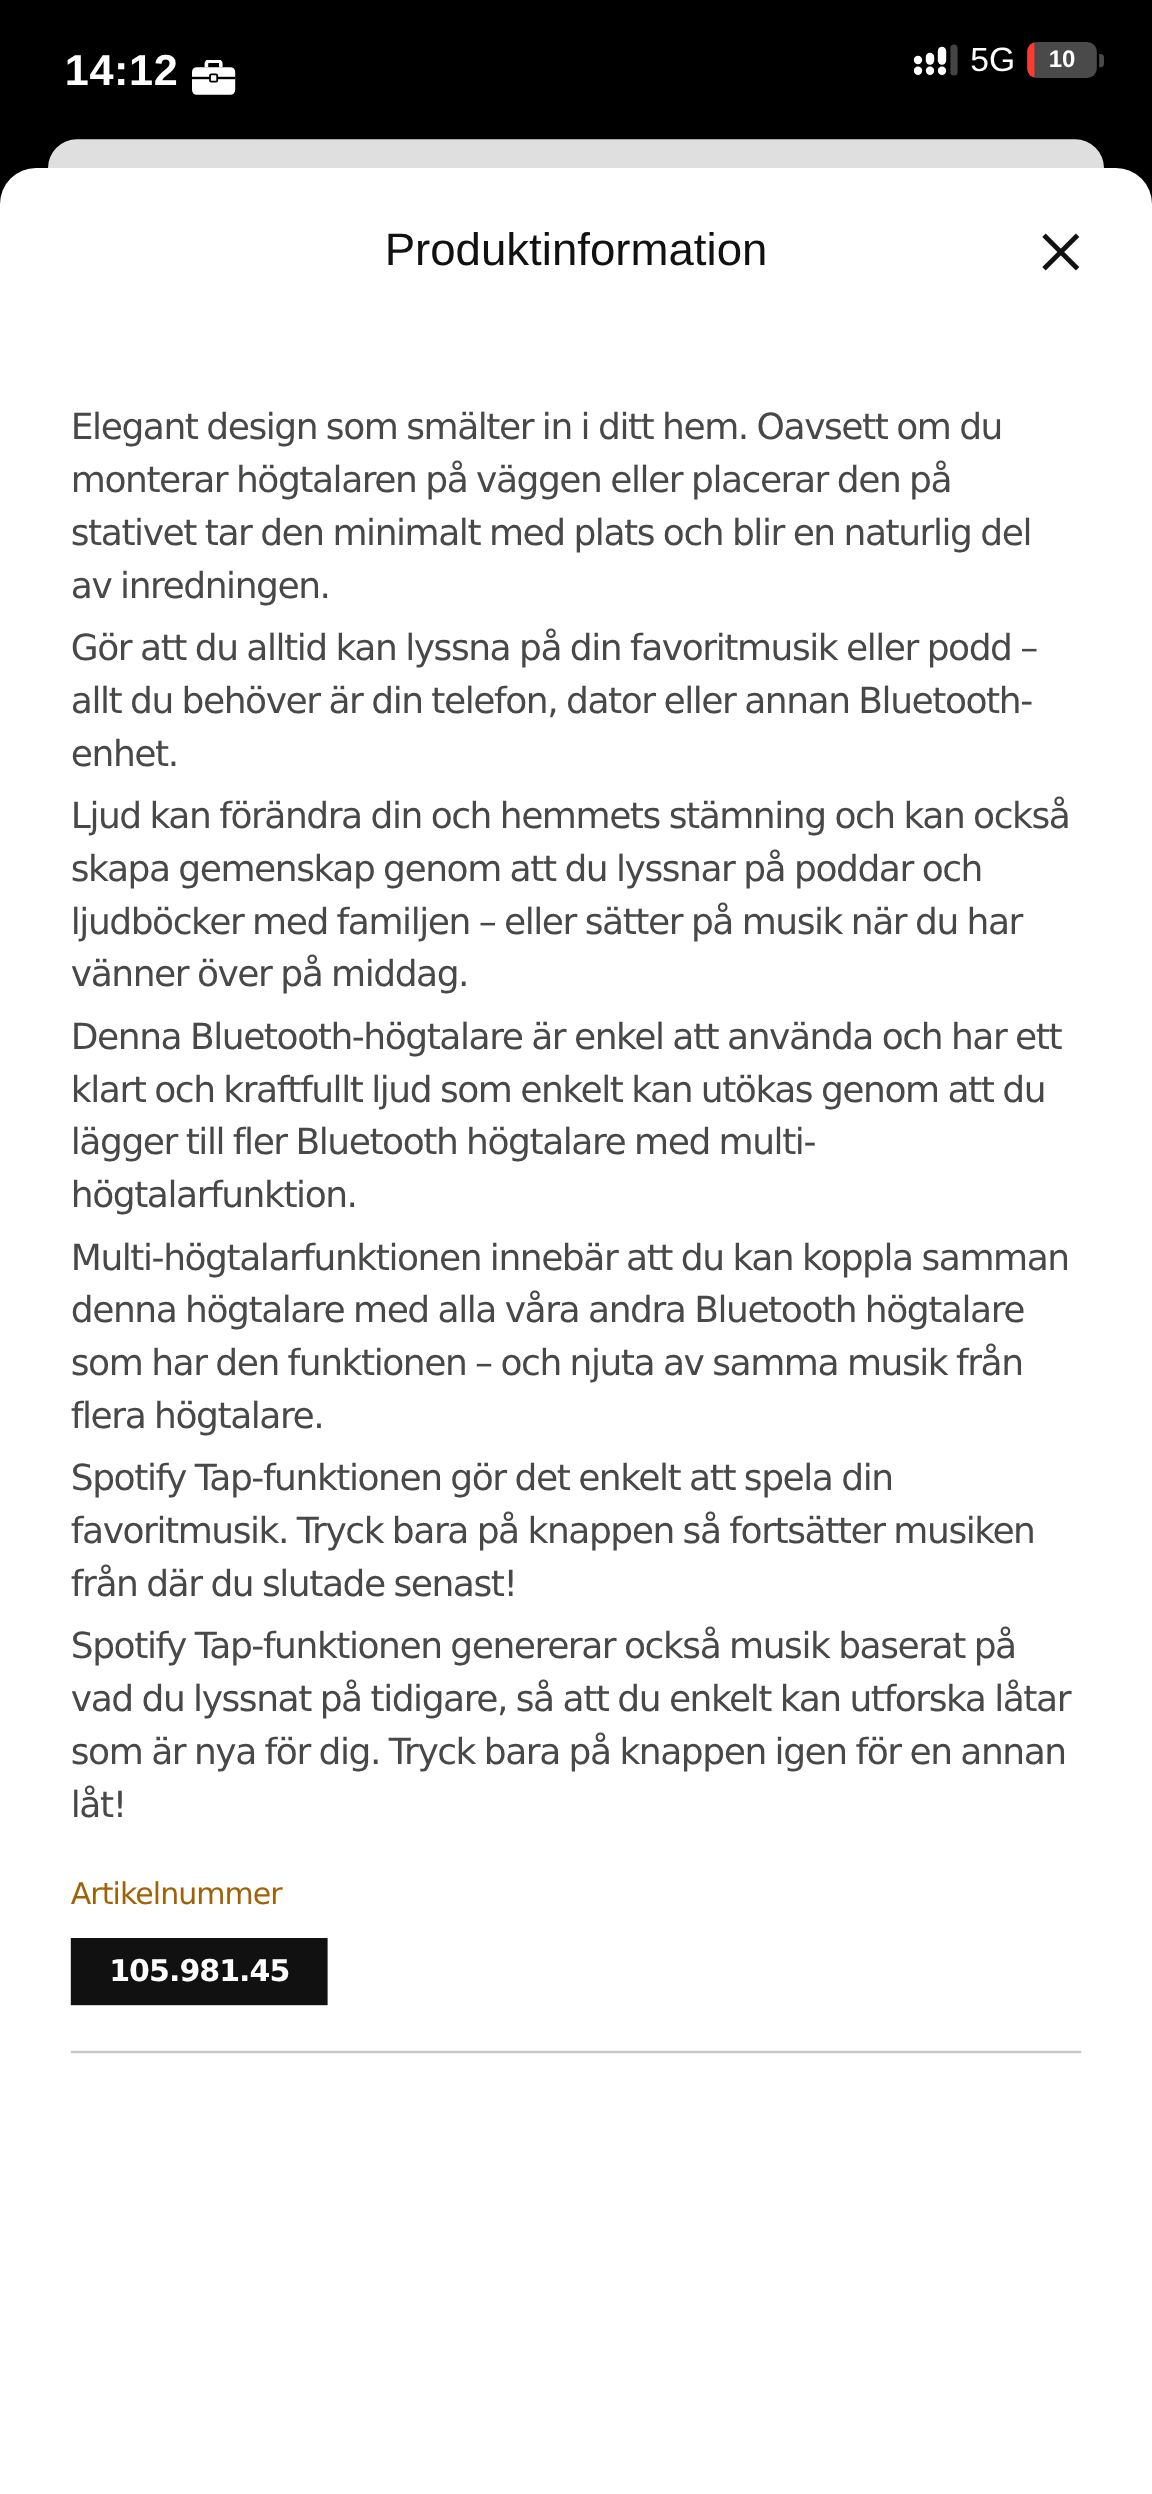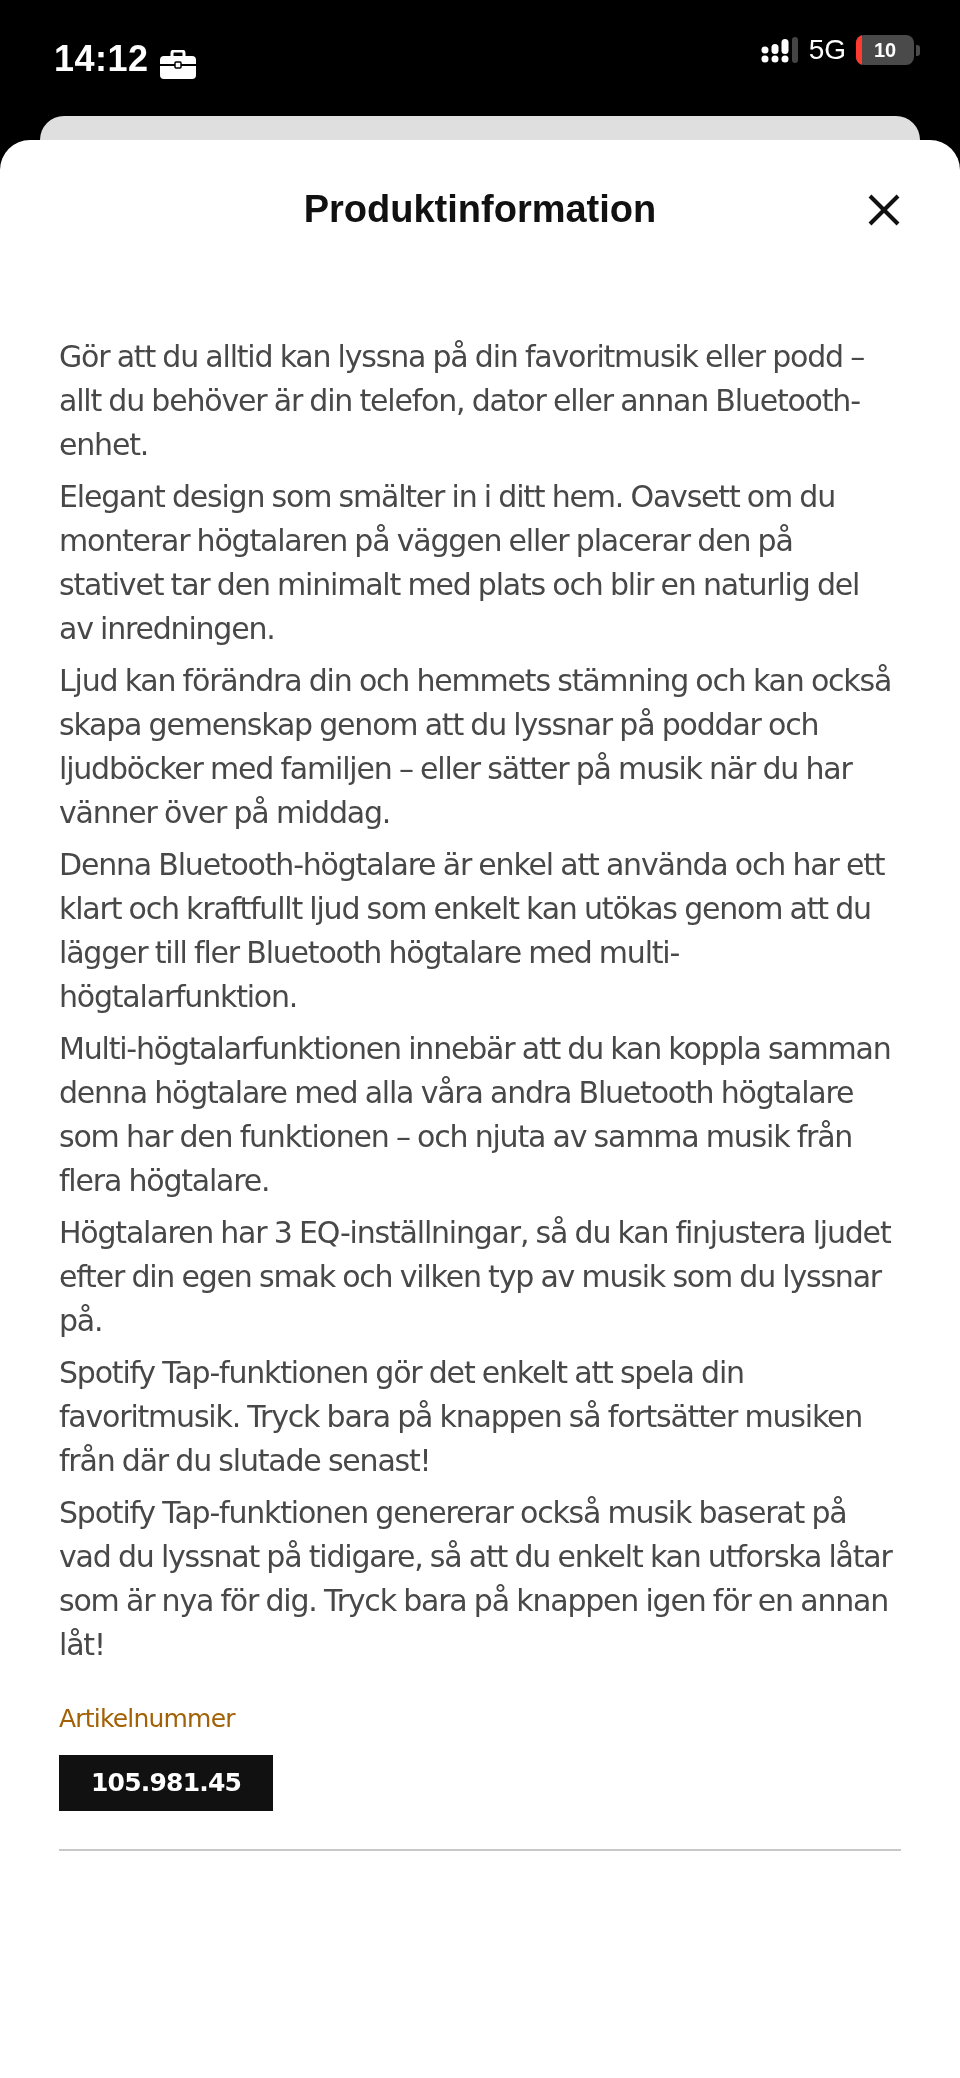--- a/index.html
+++ b/index.html
@@ -107,21 +107,21 @@
     .sheet-header {
       position: relative;
       height: 140px;
     }
     .sheet-title {
       position: absolute;
       left: 0; right: 0;
       top: 48px;
       text-align: center;
       font-size: 38px;
-      font-weight: 700;
+      font-weight: 400;
       color: #111111;
       font-family: "Liberation Sans", sans-serif;
     }
     .close-button {
       position: absolute;
       right: 54px;
       top: 48px;
       width: 44px;
       height: 44px;
       display: flex;
@@ -211,26 +211,25 @@
     <h1 class="sheet-title">Produktinformation</h1>
     <div class="close-button">
       <svg width="34" height="34" viewBox="0 0 34 34">
         <line x1="3" y1="3" x2="31" y2="31" stroke="#111" stroke-width="4"></line>
         <line x1="31" y1="3" x2="3" y2="31" stroke="#111" stroke-width="4"></line>
       </svg>
     </div>
   </div>
 
   <div class="content">
+    <p class="paragraph">Elegant design som smälter in i ditt hem. Oavsett om du monterar högtalaren på väggen eller placerar den på stativet tar den minimalt med plats och blir en naturlig del av inredningen.</p>
     <p class="paragraph">Gör att du alltid kan lyssna på din favoritmusik eller podd – allt du behöver är din telefon, dator eller annan Bluetooth-enhet.</p>
-    <p class="paragraph">Elegant design som smälter in i ditt hem. Oavsett om du monterar högtalaren på väggen eller placerar den på stativet tar den minimalt med plats och blir en naturlig del av inredningen.</p>
     <p class="paragraph">Ljud kan förändra din och hemmets stämning och kan också skapa gemenskap genom att du lyssnar på poddar och ljudböcker med familjen – eller sätter på musik när du har vänner över på middag.</p>
     <p class="paragraph">Denna Bluetooth-högtalare är enkel att använda och har ett klart och kraftfullt ljud som enkelt kan utökas genom att du lägger till fler Bluetooth högtalare med multi-högtalarfunktion.</p>
     <p class="paragraph">Multi-högtalarfunktionen innebär att du kan koppla samman denna högtalare med alla våra andra Bluetooth högtalare som har den funktionen – och njuta av samma musik från flera högtalare.</p>
-    <p class="paragraph">Högtalaren har 3 EQ-inställningar, så du kan finjustera ljudet efter din egen smak och vilken typ av musik som du lyssnar på.</p>
     <p class="paragraph">Spotify Tap-funktionen gör det enkelt att spela din favoritmusik. Tryck bara på knappen så fortsätter musiken från där du slutade senast!</p>
     <p class="paragraph">Spotify Tap-funktionen genererar också musik baserat på vad du lyssnat på tidigare, så att du enkelt kan utforska låtar som är nya för dig. Tryck bara på knappen igen för en annan låt!</p>
 
     <div class="article-label">Artikelnummer</div>
     <div class="article-badge">105.981.45</div>
     <div class="divider"></div>
   </div>
 </div>
 
 </body></html>

